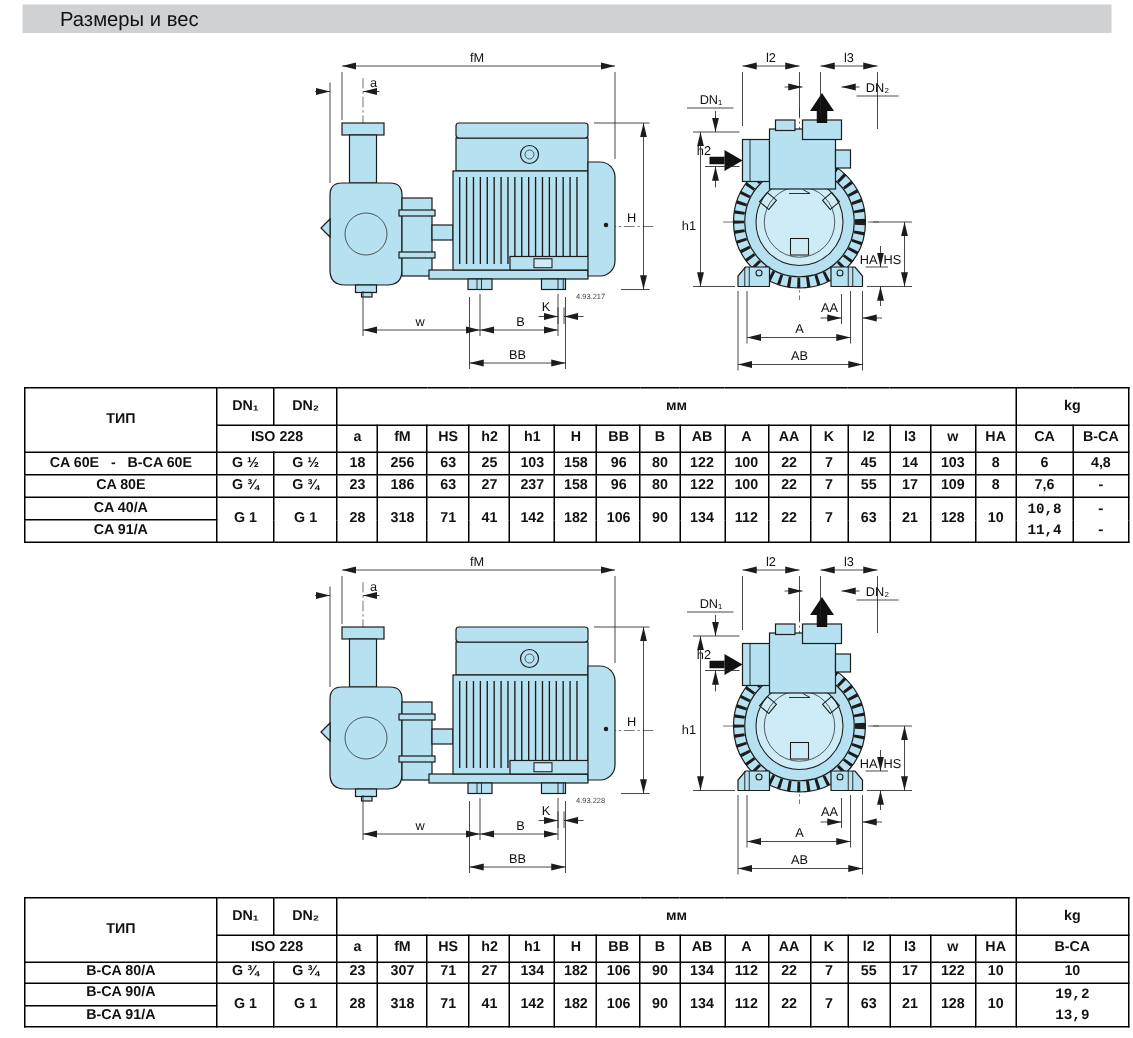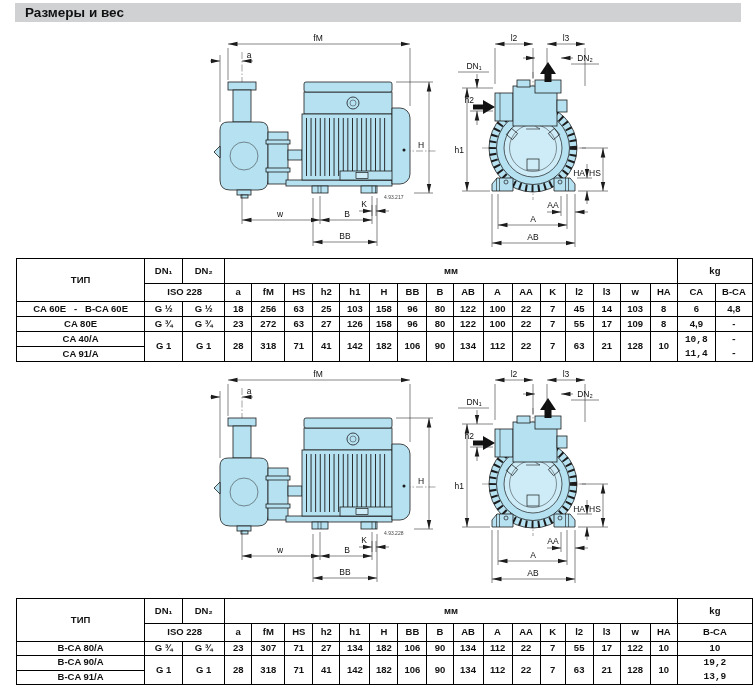--- a/index.html
+++ b/index.html
@@ -1,20 +1,20 @@
 <!DOCTYPE html>
 <html><head>
 <meta charset="utf-8">
 <style>
   html,body{margin:0;padding:0;background:#fff;}
   #page{position:relative;width:755px;height:692px;background:#fff;overflow:hidden;
         font-family:"Liberation Sans",sans-serif;}
   
   #titlebar{position:absolute;left:15px;top:3px;width:726px;height:19px;background:#cfd1d3;}
-  #titlebar .tt{font-size:13.5px;font-weight:bold;color:#111;line-height:19px;padding-left:10px;}
+  #titlebar .tt{font-size:13.5px;font-weight:normal;color:#111;line-height:19px;padding-left:25px;}
   
   .dwg{position:absolute;left:190px;}
   #dwg1{top:28px;} #dwg2{top:364px;}
   .p{fill:#b5e1f1;stroke:#1c1c1c;stroke-width:.8;}
   .pl{fill:#cdecf8;stroke:#1c1c1c;stroke-width:.7;}
   .blk{fill:#111;stroke:none;}
   .thin{stroke:#2a2a2a;stroke-width:.5;fill:none;}
   .thin2{stroke:#1c1c1c;stroke-width:.7;fill:none;}
   .ln{stroke:#1c1c1c;stroke-width:.6;}
   .cl{stroke:#444;stroke-width:.5;stroke-dasharray:7 2 1.5 2;fill:none;}
@@ -286,36 +286,36 @@
       <td>103</td>
       <td>8</td>
       <td>6</td>
       <td>4,8</td>
     </tr>
     <tr class="r">
       <td class="tl">CA 80E</td>
       <td>G ¾</td>
       <td>G ¾</td>
       <td>23</td>
-      <td>272</td>
+      <td>186</td>
       <td>63</td>
       <td>27</td>
-      <td>126</td>
+      <td>237</td>
       <td>158</td>
       <td>96</td>
       <td>80</td>
       <td>122</td>
       <td>100</td>
       <td>22</td>
       <td>7</td>
       <td>55</td>
       <td>17</td>
       <td>109</td>
       <td>8</td>
-      <td>4,9</td>
+      <td>7,6</td>
       <td>-</td>
     </tr>
     <tr class="r">
       <td class="tl">CA 40/A</td>
       <td rowspan="2">G 1</td>
       <td rowspan="2">G 1</td>
       <td rowspan="2">28</td>
       <td rowspan="2">318</td>
       <td rowspan="2">71</td>
       <td rowspan="2">41</td>

